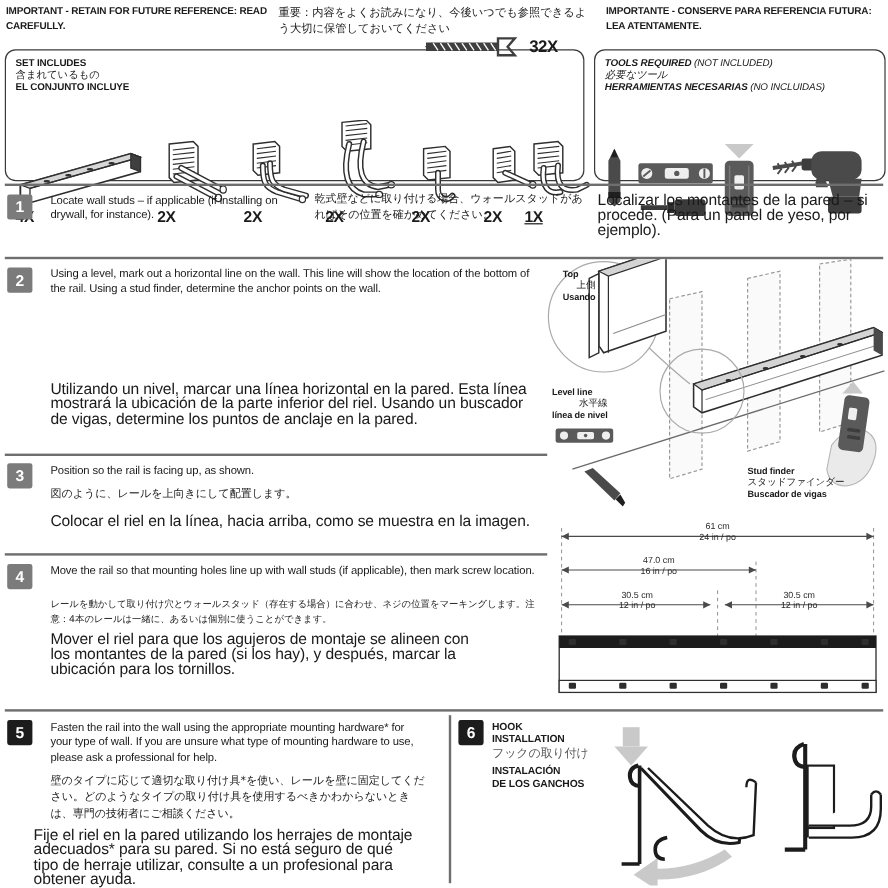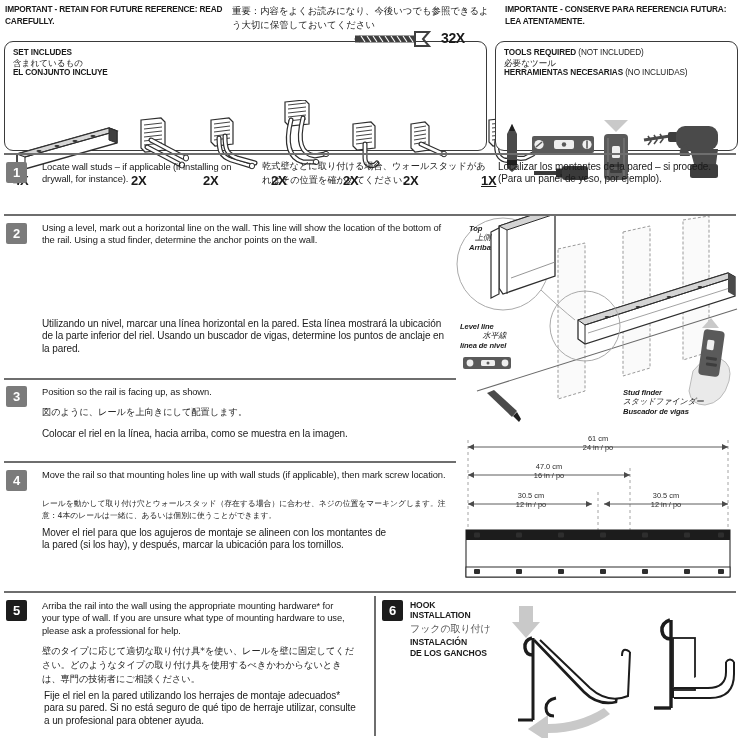--- a/index.html
+++ b/index.html
@@ -20,21 +20,21 @@
   .hdr-col{position:absolute;top:4px;font-weight:bold;font-size:8.3px;line-height:11.5px;letter-spacing:-0.15px;}
   .hdr-en{left:5px;width:225px;}
   .hdr-jp{left:232px;width:265px;font-weight:normal;font-size:9.4px;line-height:13.5px;letter-spacing:0px;font-family:"DejaVu Sans",sans-serif;}
   .hdr-es{left:505px;width:232px;}
 
   
   .panel{
     position:absolute;border:1.4px solid #3a3a3a;border-radius:9px;background:#fff;
   }
   .set-panel{left:4px;top:41px;width:481px;height:108px;}
-  .tools-panel{left:495px;top:41px;width:241px;height:108px;}
+  .tools-panel{left:495px;top:41px;width:241px;height:108px;font-style:italic;}
 
   .panel-title{position:absolute;font-weight:bold;font-size:8.2px;line-height:10.2px;letter-spacing:-0.1px;}
   .panel-title .jp{font-weight:normal;font-size:8.6px;font-family:"DejaVu Sans",sans-serif;letter-spacing:0;}
 
   
   .parts-row{position:absolute;left:8px;top:68px;width:470px;height:78px;}
   .part{position:absolute;bottom:0;text-align:left;}
   .part-art{position:relative;margin:0 auto;}
   .part-qty{font-weight:bold;font-size:13px;letter-spacing:-0.3px;margin-top:1px;}
 
@@ -52,23 +52,23 @@
     display:flex;align-items:center;justify-content:center;
     font-family:"Liberation Sans",sans-serif;
   }
   .badge-gray{background:#7b7b7b;}
   .badge-dark{background:#1c1c1c;}
 
   .step-text{position:absolute;}
   .t-en{font-size:9.4px;line-height:12.4px;letter-spacing:-0.1px;}
   .t-jp{font-size:9.2px;line-height:14px;font-family:"DejaVu Sans",sans-serif;}
   .t-jp-sm{font-size:7.8px;line-height:11.5px;font-family:"DejaVu Sans",sans-serif;}
-  .t-es{font-size:10px;line-height:12.4px;letter-spacing:-0.1px;}
-
-  .lbl{position:absolute;font-weight:bold;font-size:7.6px;line-height:9.4px;letter-spacing:-0.1px;font-style:italic;}
+  .t-es{font-size:13px;line-height:12.4px;letter-spacing:-0.1px;}
+
+  .lbl{position:absolute;font-weight:bold;font-size:7.6px;line-height:9.4px;letter-spacing:-0.1px;}
   .lbl .jp{font-weight:normal;font-size:8px;font-family:"DejaVu Sans",sans-serif;text-align:right;}
 
   .dim-lbl{position:absolute;font-size:7.4px;line-height:9px;text-align:center;color:#2a2a2a;}
 
   .hook-title{position:absolute;font-weight:bold;font-size:8.6px;line-height:10.4px;letter-spacing:-0.1px;}
   .hook-title .jp{font-weight:normal;font-size:10px;font-family:"DejaVu Sans",sans-serif;color:#5a5a5a;}
 
   svg{display:block;}
 </style>
 </head>
@@ -227,21 +227,21 @@
               <line x1="11" y1="26" x2="23" y2="24"></line>
             </g>
             <path d="M18 26 L40 36" stroke="#2e2e2e" stroke-width="5" fill="none" stroke-linecap="round"></path>
             <path d="M18 26 L40 36" stroke="#ffffff" stroke-width="2.6" fill="none" stroke-linecap="round"></path>
             <ellipse cx="41" cy="36" rx="2.6" ry="2.8" fill="#ffffff" stroke="#2e2e2e" stroke-width="1"></ellipse>
           </svg>
         </div>
         <div class="part-qty">2X</div>
       </div>
 
-      <div class="part" style="left:468px;width:62px;text-decoration:underline;">
+      <div class="part" style="left:424px;width:62px;text-decoration:underline;">
         <div class="part-art">
           <svg width="60" height="56" viewBox="0 0 60 56">
             <polygon points="8,4 28,2 32,6 32,28 12,30 8,26" fill="#ffffff" stroke="#2e2e2e" stroke-width="1.2"></polygon>
             <g stroke="#2e2e2e" stroke-width="0.9">
               <line x1="11" y1="8" x2="29" y2="6"></line>
                 <line x1="11" y1="12" x2="29" y2="10"></line>
               <line x1="11" y1="16" x2="29" y2="14"></line>
                 <line x1="11" y1="20" x2="29" y2="18"></line>
               <line x1="11" y1="24" x2="29" y2="22"></line>
             </g>
@@ -386,21 +386,21 @@
         <rect x="26" y="144" width="14" height="6" rx="1.5" fill="#efefef"></rect>
         <circle cx="33" cy="147" r="1.5" fill="#5a5a5a"></circle>
         <circle cx="15" cy="147" r="3.4" fill="#efefef"></circle>
         <circle cx="50" cy="147" r="3.4" fill="#efefef"></circle>
       </g>
     </svg>
 
     <div class="lbl" style="left:14px;top:8px;">
       <div>Top</div>
       <div class="jp">上側</div>
-      <div>Arriba</div>
+      <div>Usando</div>
     </div>
 
     <div class="lbl" style="left:5px;top:106px;">
       <div>Level line</div>
       <div class="jp">水平線</div>
       <div>línea de nivel</div>
     </div>
 
     <div class="lbl" style="left:168px;top:172px;">
       <div>Stud finder</div>
@@ -491,23 +491,23 @@
       <div>12 in / po</div>
     </div>
     <div class="dim-lbl" style="left:166px;top:63px;width:80px;">
       <div>30.5 cm</div>
       <div>12 in / po</div>
     </div>
   </div>
 
   <div class="rule" style="left:4px;top:591px;width:732px;"></div>
   <div class="step-badge badge-dark" style="left:6px;top:600px;">5</div>
-  <div class="step-text t-en" style="left:42px;top:600px;width:310px;">Arriba the rail into the wall using the appropriate mounting hardware* for your type of wall. If you are unsure what type of mounting hardware to use, please ask a professional for help.</div>
+  <div class="step-text t-en" style="left:42px;top:600px;width:310px;">Fasten the rail into the wall using the appropriate mounting hardware* for your type of wall. If you are unsure what type of mounting hardware to use, please ask a professional for help.</div>
   <div class="step-text t-jp" style="left:42px;top:644px;width:318px;">壁のタイプに応じて適切な取り付け具*を使い、レールを壁に固定してください。どのようなタイプの取り付け具を使用するべきかわからないときは、専門の技術者にご相談ください。</div>
-  <div class="step-text t-es" style="left:44px;top:690px;width:318px;">Fije el riel en la pared utilizando los herrajes de montaje adecuados* para su pared. Si no está seguro de qué tipo de herraje utilizar, consulte a un profesional para obtener ayuda.</div>
+  <div class="step-text t-es" style="left:28px;top:690px;width:318px;">Fije el riel en la pared utilizando los herrajes de montaje adecuados* para su pared. Si no está seguro de qué tipo de herraje utilizar, consulte a un profesional para obtener ayuda.</div>
 
   <div style="position:absolute;left:374px;top:596px;width:1.5px;height:140px;background:#6e6e6e;"></div>
 
   <div class="step-badge badge-dark" style="left:382px;top:600px;">6</div>
   <div class="hook-title" style="left:410px;top:600px;width:130px;">
     <div>HOOK</div>
     <div>INSTALLATION</div>
     <div class="jp" style="margin:3px 0 3px 0;">フックの取り付け</div>
     <div>INSTALACIÓN</div>
     <div>DE LOS GANCHOS</div>

